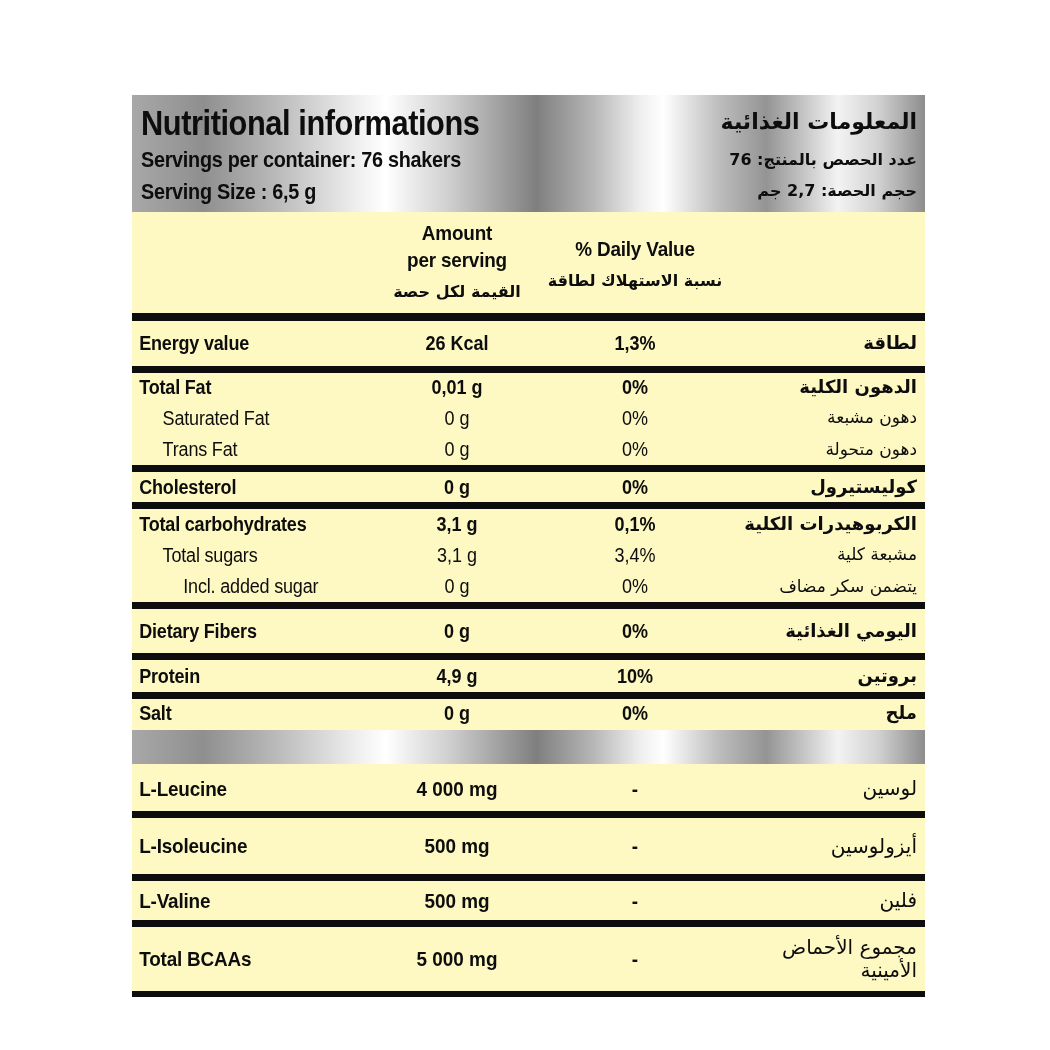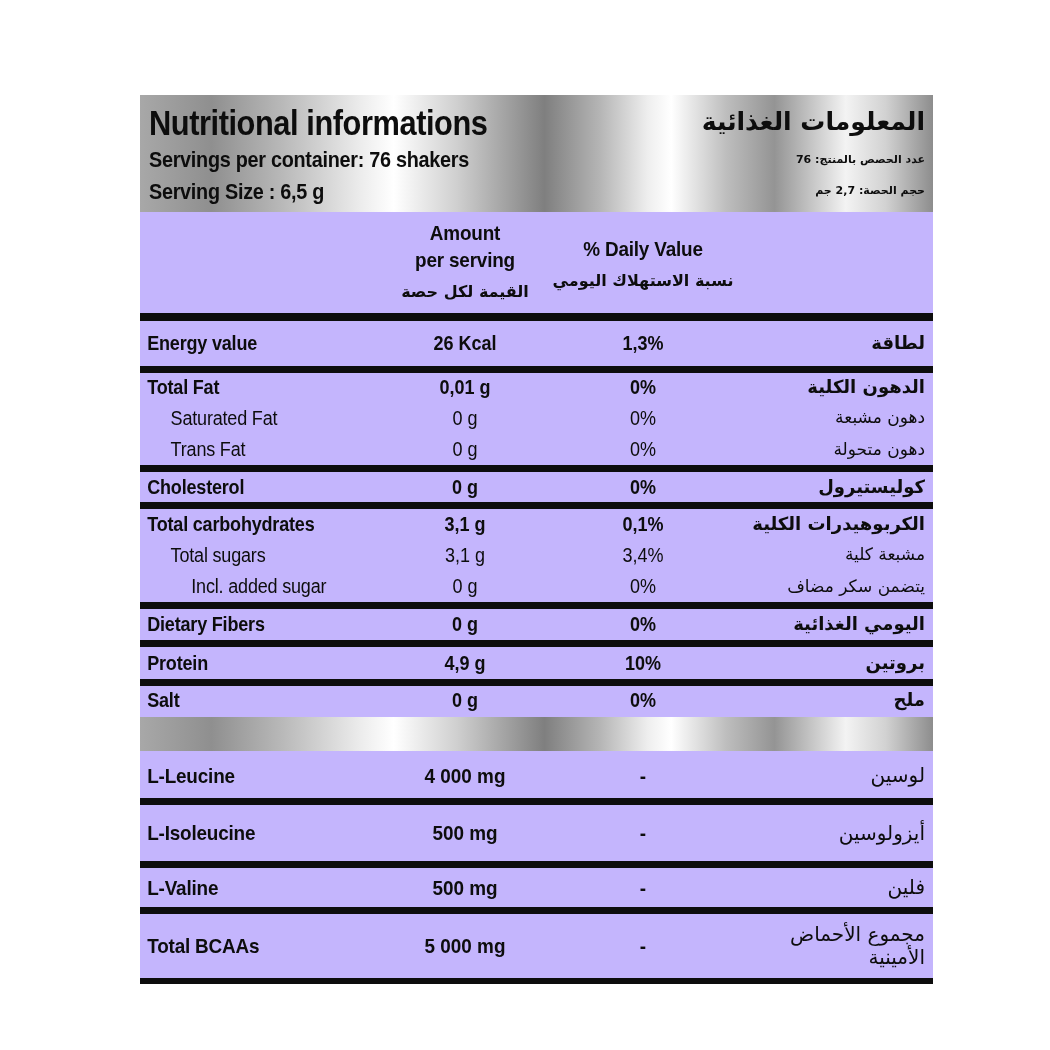--- a/index.html
+++ b/index.html
@@ -2,41 +2,41 @@
 <html lang="en"><head>
 <meta charset="utf-8">
 <style>
   * { margin:0; padding:0; box-sizing:border-box; }
   html,body { background:#ffffff; }
   body {
     width:1050px; height:1050px; position:relative;
     font-family:"Liberation Sans", sans-serif; color:#0d0d0d;
     overflow:hidden;
   }
-  .label { position:absolute; left:140px; top:95px; width:793px; }
+  .label { position:absolute; left:132px; top:95px; width:793px; }
 
   
   .metal {
     background:linear-gradient(90deg,
       #a8a8a8 0%, #8f8f8f 9%, #b9b9b9 18%, #ededed 28%, #ffffff 32%,
       #cfcfcf 40%, #7f7f7f 51%, #b5b5b5 58%, #eeeeee 64%, #ffffff 67%,
       #bdbdbd 74%, #949494 80%, #f3f3f3 89%, #d2d2d2 94%, #8d8d8d 100%);
   }
 
   .hdr { height:117px; display:flex; justify-content:space-between; padding:9px 8px 0 9px; }
   .hdr-en { display:flex; flex-direction:column; align-items:flex-start; }
   .h-title { font-size:35px; font-weight:700; line-height:37px; letter-spacing:-0.5px;
              transform:scaleX(.88); transform-origin:0 0; margin-bottom:7px; white-space:nowrap; }
   .h-sub   { font-size:22px; font-weight:700; line-height:24px; letter-spacing:-0.3px;
              transform:scaleX(.9); transform-origin:0 0; margin-bottom:8px; white-space:nowrap; }
   .hdr-ar { text-align:right; direction:rtl; font-family:"DejaVu Sans", sans-serif; }
-  .h-title-ar { font-size:25px; font-weight:700; line-height:36px; margin-bottom:8px; }
-  .h-sub-ar   { font-size:11px; font-weight:700; line-height:23px; margin-bottom:8px; }
-
-  .tbl { background:#c4b5fd; }
+  .h-title-ar { font-size:22px; font-weight:700; line-height:36px; margin-bottom:8px; }
+  .h-sub-ar   { font-size:16px; font-weight:700; line-height:23px; margin-bottom:8px; }
+
+  .tbl { background:#fef9c3; }
 
   .r { display:grid; grid-template-columns:242px 166px 190px 1fr; align-items:center; }
   .c1 { padding-left:8px; text-align:left; transform:scaleX(.9); transform-origin:0 50%;
         font-size:20px; white-space:nowrap; letter-spacing:-0.2px; }
   .c2 { text-align:center; transform:scaleX(.9); font-size:20px; white-space:nowrap; }
   .c3 { text-align:center; transform:scaleX(.9); font-size:20px; white-space:nowrap; }
   .c4 { padding-right:8px; text-align:right; direction:rtl;
         font-family:"DejaVu Sans", sans-serif; font-size:18px; line-height:1.15; }
 
   .main .c1, .main .c2, .main .c3 { font-weight:700; }
@@ -84,21 +84,21 @@
 
     <div class="colhead">
       <div></div>
       <div class="c2h">
         <div class="ch-en">Amount</div>
         <div class="ch-en">per serving</div>
         <div class="ch-ar">القيمة لكل حصة</div>
       </div>
       <div class="c3h">
         <div class="ch-en">% Daily Value</div>
-        <div class="ch-ar">نسبة الاستهلاك اليومي</div>
+        <div class="ch-ar">نسبة الاستهلاك لطاقة</div>
       </div>
       <div></div>
     </div>
     <div class="sep8"></div>
 
     <div class="r main" style="height:45px">
       <div class="c1">Energy value</div>
       <div class="c2">26 Kcal</div>
       <div class="c3">1,3%</div>
       <div class="c4">لطاقة</div>
@@ -150,21 +150,21 @@
     </div>
 
     <div class="r subrow ind2" style="height:31px">
       <div class="c1">Incl. added sugar</div>
       <div class="c2">0 g</div>
       <div class="c3">0%</div>
       <div class="c4">يتضمن سكر مضاف</div>
     </div>
     <div class="sep"></div>
 
-    <div class="r main" style="height:31px">
+    <div class="r main" style="height:44px">
       <div class="c1">Dietary Fibers</div>
       <div class="c2">0 g</div>
       <div class="c3">0%</div>
       <div class="c4">اليومي الغذائية</div>
     </div>
     <div class="sep"></div>
 
     <div class="r main" style="height:32px">
       <div class="c1">Protein</div>
       <div class="c2">4,9 g</div>

